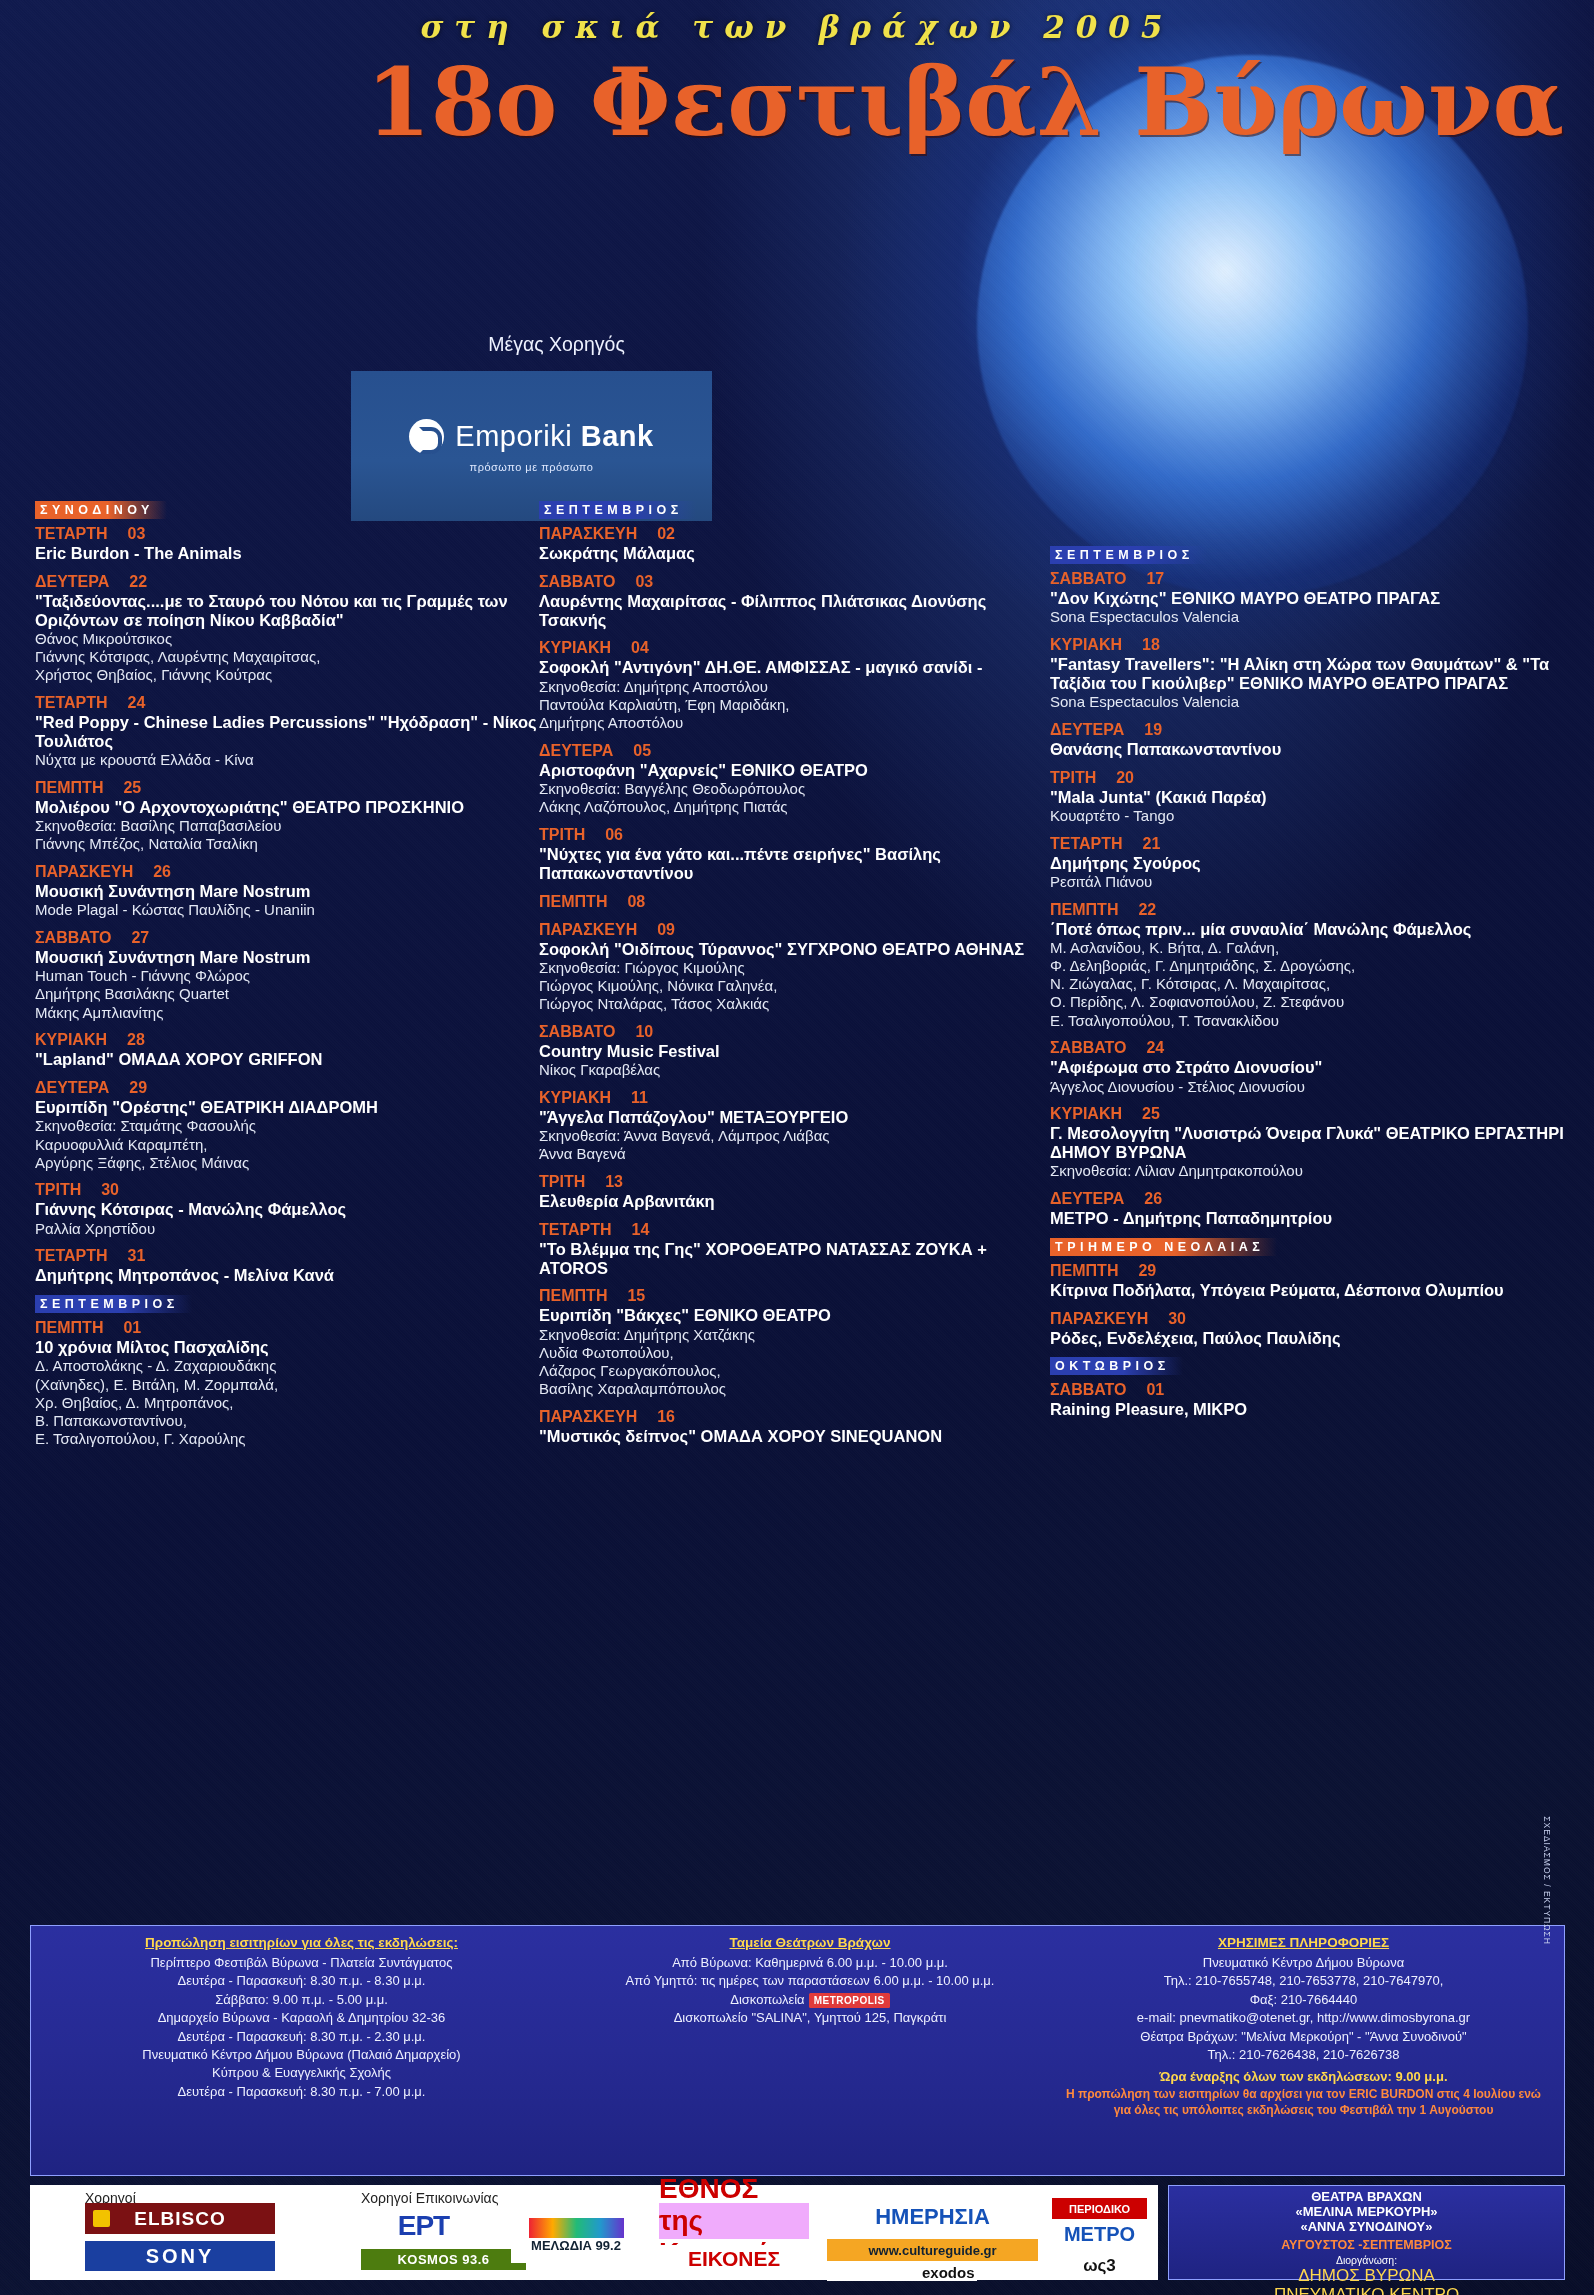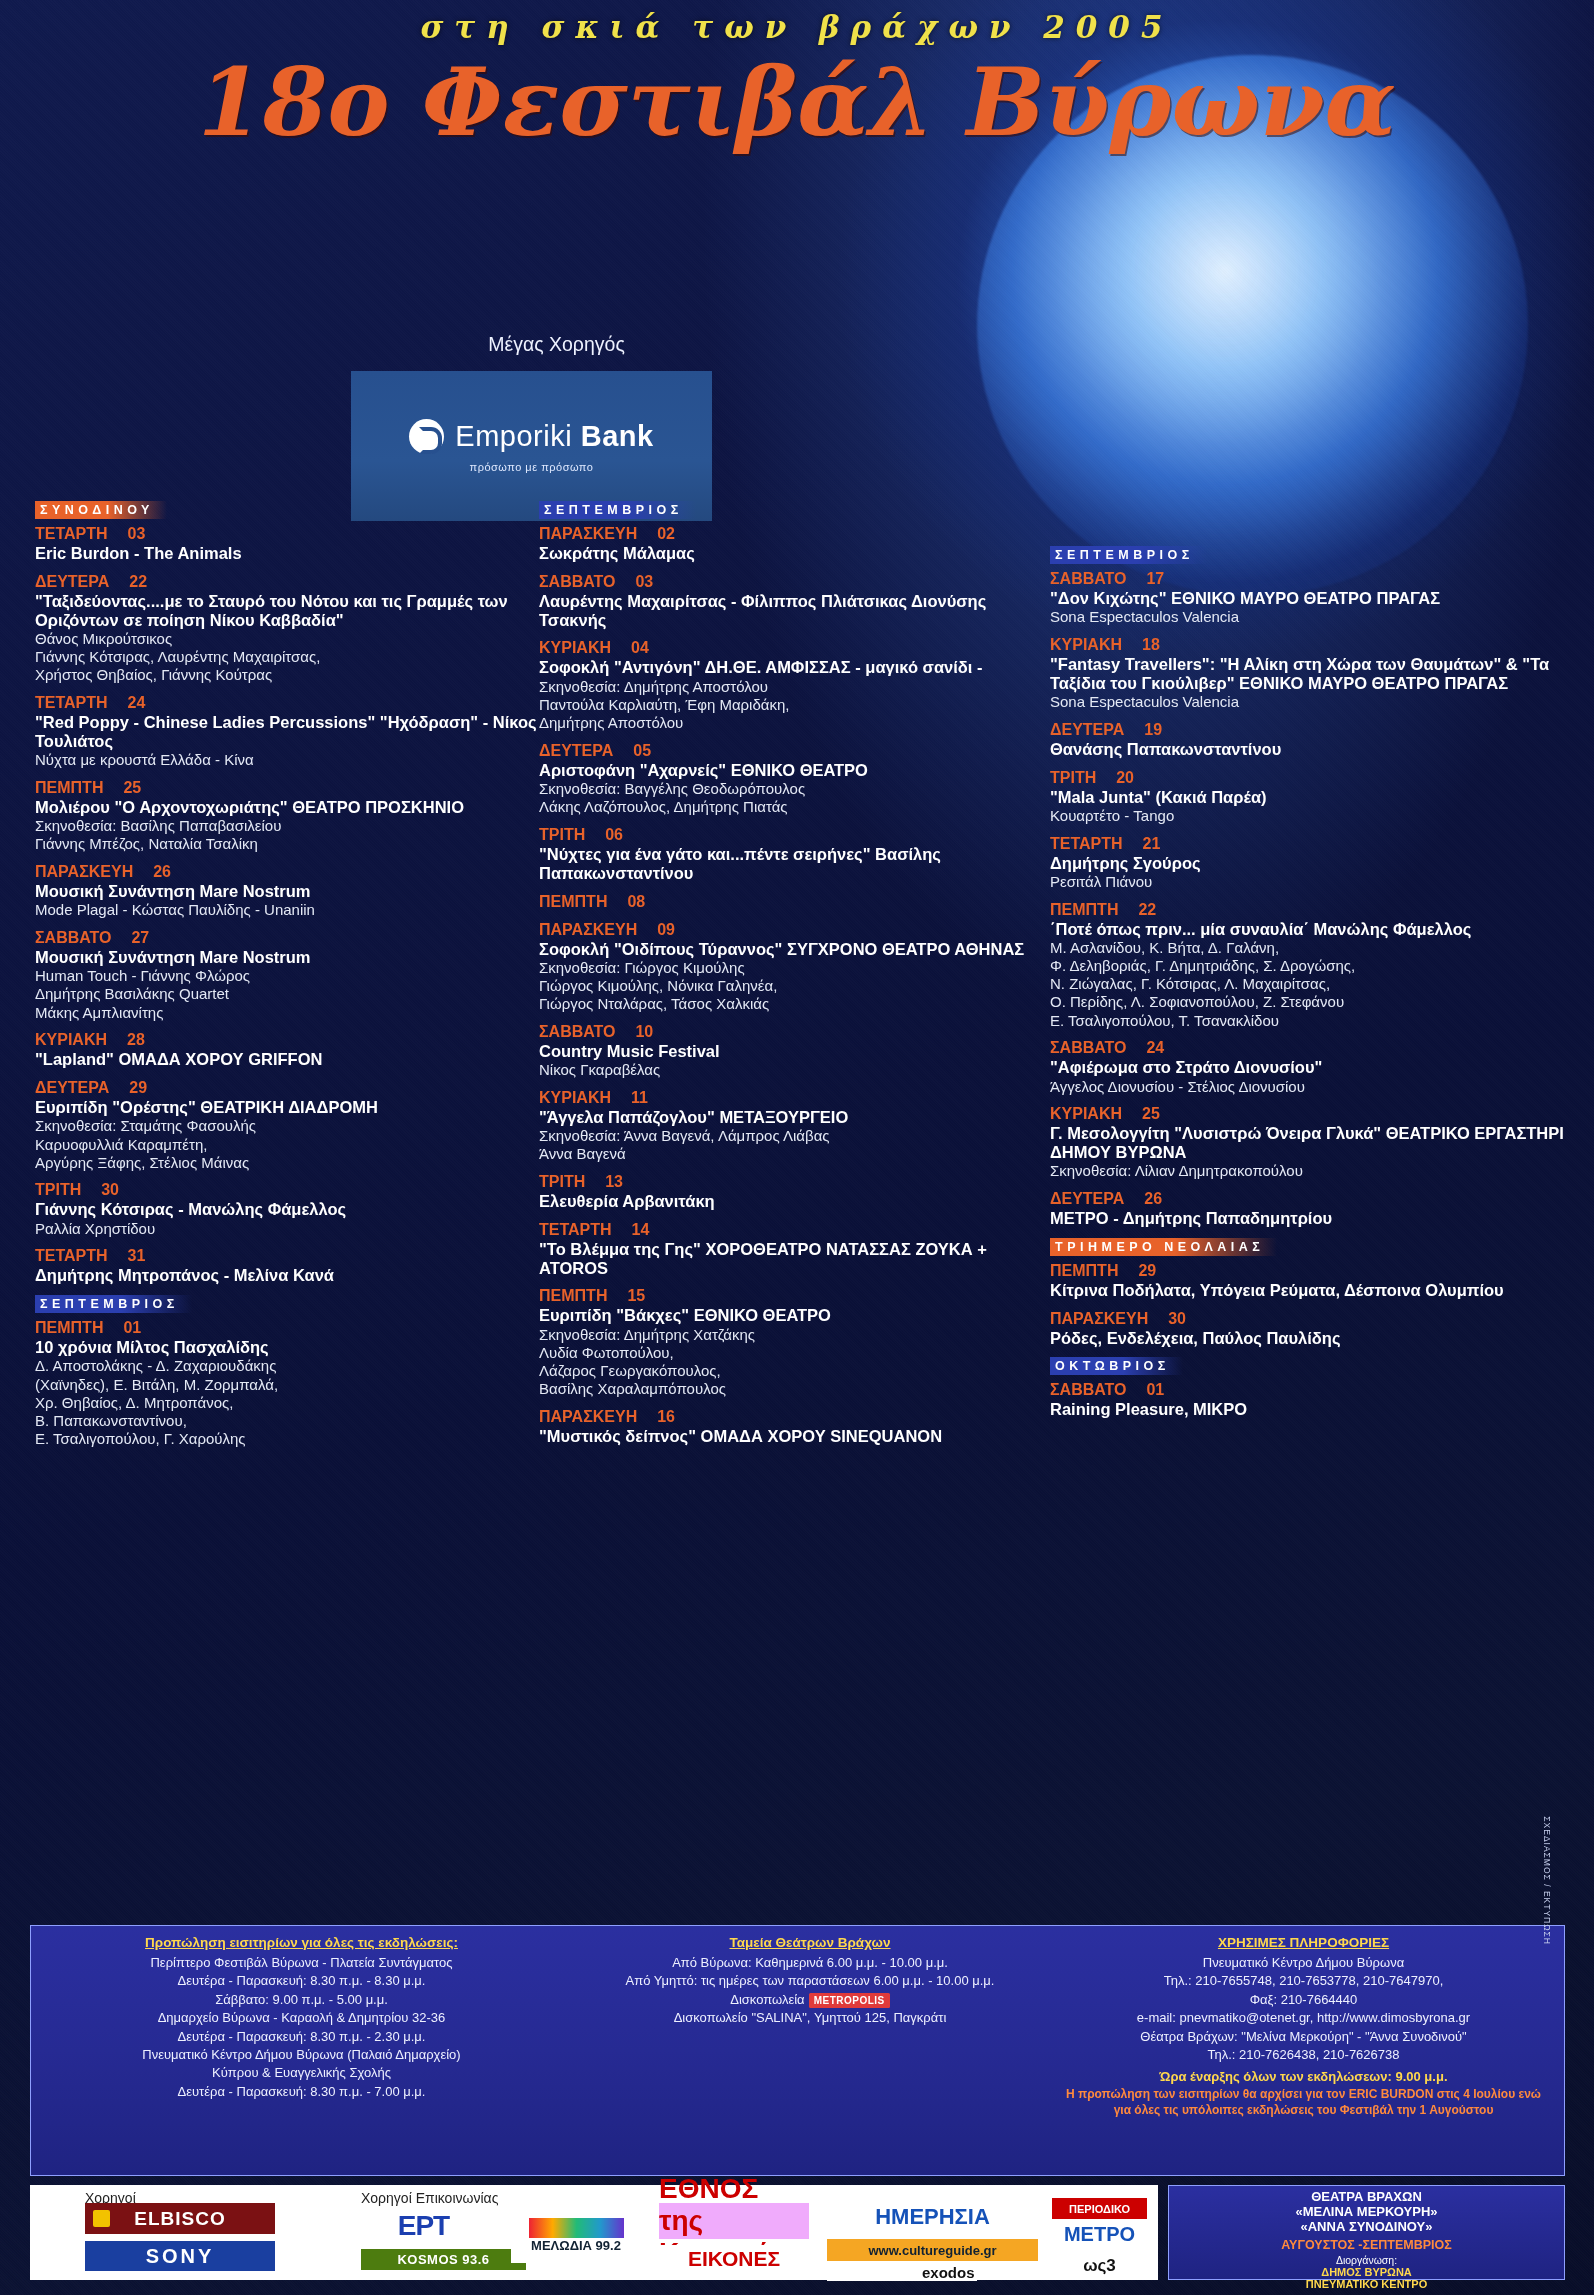--- a/index.html
+++ b/index.html
@@ -40,23 +40,22 @@
     font-style:italic;
     font-weight:bold;
     font-size:31px;
     letter-spacing:11px;
     color:#f0e14a;
     text-shadow:0 0 5px rgba(0,0,0,.6);
     white-space:nowrap;
   }
   .maintitle{
     position:absolute;top:48px;left:30px;width:1534px;
-    text-align:center;
+    text-align:right;
     font-family:"DejaVu Serif", serif;
-    font-style:italic;
     font-weight:bold;
     font-size:93px;
     color:#e8622a;
     text-shadow:1.5px 2px 0 rgba(60,10,0,.55);
     white-space:nowrap;
   }
   .sponsor-label{
     position:absolute;top:333px;left:391px;width:331px;text-align:center;
     font-size:19.5px;color:#eef2ff;
   }
@@ -132,21 +131,21 @@
   }
   .foot-right{
     position:absolute;left:1138px;top:0;width:397px;height:95px;
     background:linear-gradient(180deg,#2b2fa0 0%,#1f2382 100%);
     border:1px solid #8fa0ff;box-sizing:border-box;
     text-align:center;padding-top:4px;
   }
   .foot-right .fr1{color:#fff;font-size:13px;font-weight:bold;line-height:1.15;}
   .foot-right .fr2{color:#ff8a3d;font-size:12.5px;font-weight:bold;margin-top:3px;}
   .foot-right .fr3{color:#fff;font-size:10.5px;margin-top:2px;}
-  .foot-right .fr4{color:#ffd84d;font-size:11px;font-weight:bold;line-height:1.15;}
+  .foot-right .fr4{color:#ffd84d;font-size:17px;font-weight:normal;line-height:1.15;}
 
   .flabel{position:absolute;font-size:14px;color:#222;}
   .logo{position:absolute;display:flex;align-items:center;justify-content:center;
         font-weight:bold;box-sizing:border-box;}
   .lg-elbisco{left:55px;top:18px;width:190px;height:31px;background:#7b1113;color:#fff;font-size:19px;letter-spacing:1px;}
   .lg-elbisco:before{content:"";position:absolute;left:8px;top:7px;width:17px;height:17px;background:#f2c200;border-radius:2px;}
   .lg-sony{left:55px;top:56px;width:190px;height:30px;background:#1a3fa0;color:#fff;font-size:20px;letter-spacing:3px;}
   .lg-ert{left:331px;top:23px;width:125px;height:35px;background:#fff;color:#1b3fb0;font-size:28px;font-weight:bold;letter-spacing:-1px;border:none;}
   .lg-kosmos{left:331px;top:64px;width:165px;height:21px;background:#4d7c0f;color:#fff;font-size:13px;letter-spacing:0.5px;}
   .lg-melodia{left:481px;top:23px;width:130px;height:55px;background:#fff;color:#123;font-size:13px;flex-direction:column;}

